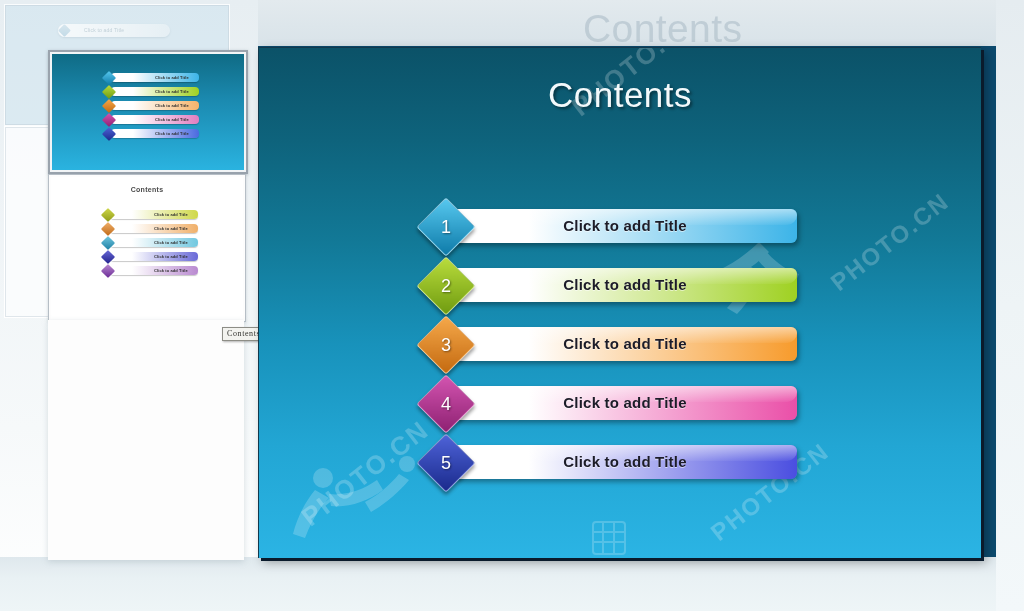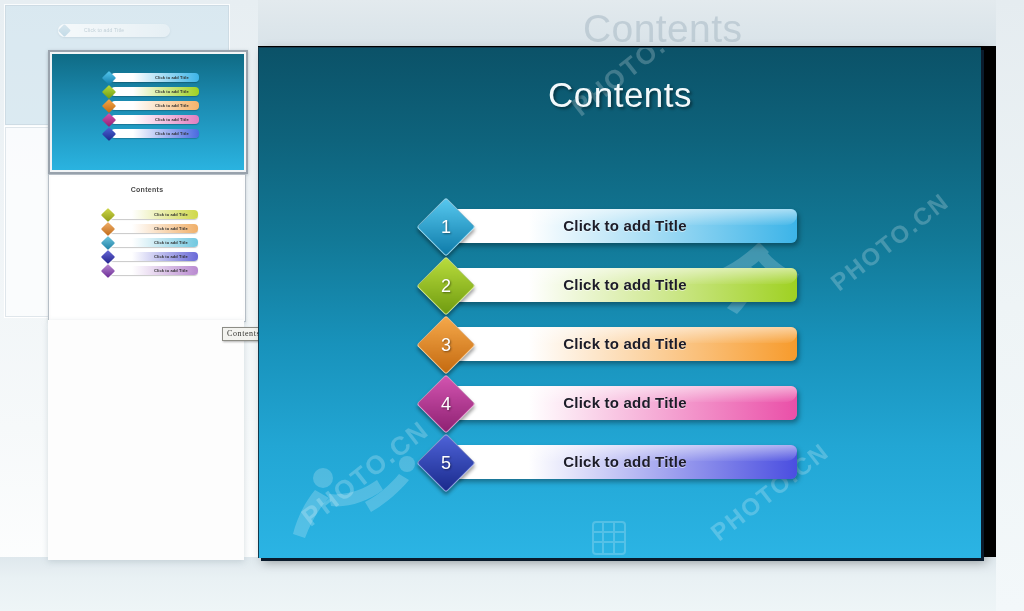--- a/index.html
+++ b/index.html
@@ -3,21 +3,21 @@
 <meta charset="utf-8">
 <style>
   html,body{margin:0;padding:0;}
   body{
     width:1024px;height:611px;overflow:hidden;position:relative;
     background:#ffffff;
     font-family:"Liberation Sans", sans-serif;
   }
 
   
-  #page{position:absolute;inset:0;background:#000000;}
+  #page{position:absolute;inset:0;background:#0c4a6e;}
 
   
   .wash-top{
     position:absolute;left:0;top:0;width:1024px;height:46px;
     background:linear-gradient(180deg,#e3eaee 0%,#dde6eb 55%,#d9e3e9 100%);
   }
   .wash-left{
     position:absolute;left:0;top:0;width:258px;height:611px;
     background:linear-gradient(180deg,#e7eef2 0%,#eef3f6 30%,#f6f9fa 70%,#ffffff 100%);
   }

